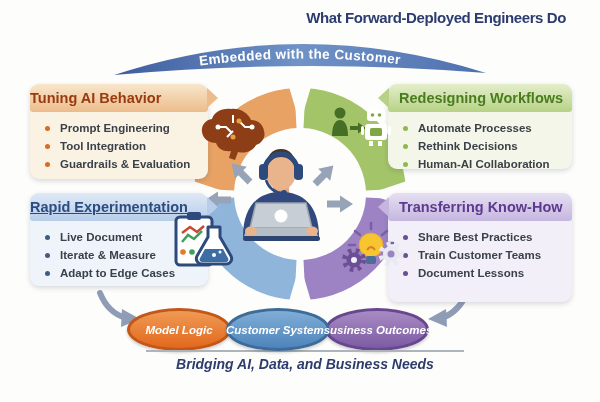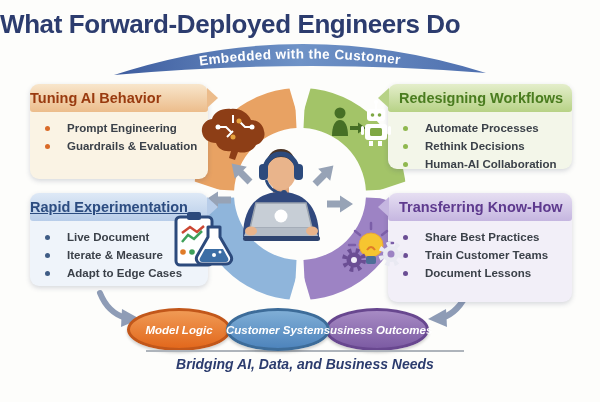--- a/index.html
+++ b/index.html
@@ -4,22 +4,22 @@
 <style>
   html,body{margin:0;padding:0;background:#ffffff;}
   .stage{
     position:relative;width:600px;height:402px;overflow:hidden;
     background:#FDFDFB;font-family:"Liberation Sans",sans-serif;
   }
   .layer{position:absolute;left:0;top:0;width:600px;height:402px;}
   .overlay{pointer-events:none;}
 
   .title{
-    position:absolute;left:0;top:9px;width:566px;text-align:left;
-    font-size:26px;font-weight:bold;letter-spacing:-0.4px;color:#2C3C6E;z-index:6;
+    position:absolute;left:0;top:9px;width:566px;text-align:right;
+    font-size:15px;font-weight:bold;letter-spacing:-0.4px;color:#2C3C6E;z-index:6;
   }
 
   .banner-text{font-weight:bold;font-size:13.5px;fill:#FFFFFF;letter-spacing:.4px;}
 
   
   .panel{
     position:absolute;border-radius:9px;z-index:3;
     box-shadow:0 2px 5px rgba(60,70,100,.20);
   }
   .p-tl{left:30px;top:84px;width:178px;height:95px;background:#FAF3E4;}
@@ -43,21 +43,21 @@
   .p-bl .phead::after{border-left:11px solid #B8CDE9;}
   .p-tr .phead::before,.p-br .phead::before{
     content:"";position:absolute;left:-10px;top:4px;
     border-top:10px solid transparent;border-bottom:10px solid transparent;
   }
   .p-tr .phead::before{border-right:11px solid #B7D286;}
   .p-br .phead::before{border-right:11px solid #C5B6E0;}
 
   .plist{margin:0;padding:10px 4px 0 15px;list-style:none;}
   .plist li{
-    display:flex;align-items:center;gap:17px;margin-bottom:6px;
+    display:flex;align-items:center;gap:10px;margin-bottom:6px;
     font-size:11.5px;font-weight:bold;color:#3B4149;white-space:nowrap;
   }
   .dot{width:5px;height:5px;border-radius:50%;flex:none;}
   .p-tl .dot{background:#D96A28;}
   .p-tr .dot{background:#8FB84F;}
   .p-bl .dot{background:#3F5C85;}
   .p-br .dot{background:#6B4E94;}
 
   
   .oval{
@@ -148,20 +148,24 @@
   </svg>
 
   <section class="panel p-tl">
     <header class="phead">
       <span>Tuning AI Behavior</span>
     </header>
     <ul class="plist">
       <li>
           <i class="dot"></i>
           <span>Prompt Engineering</span>
+        </li>
+      <li>
+          <i class="dot"></i>
+          <span>Tool Integration</span>
         </li>
       <li>
           <i class="dot"></i>
           <span>Guardrails &amp; Evaluation</span>
         </li>
     </ul>
   </section>
 
   <section class="panel p-tr">
     <header class="phead">

